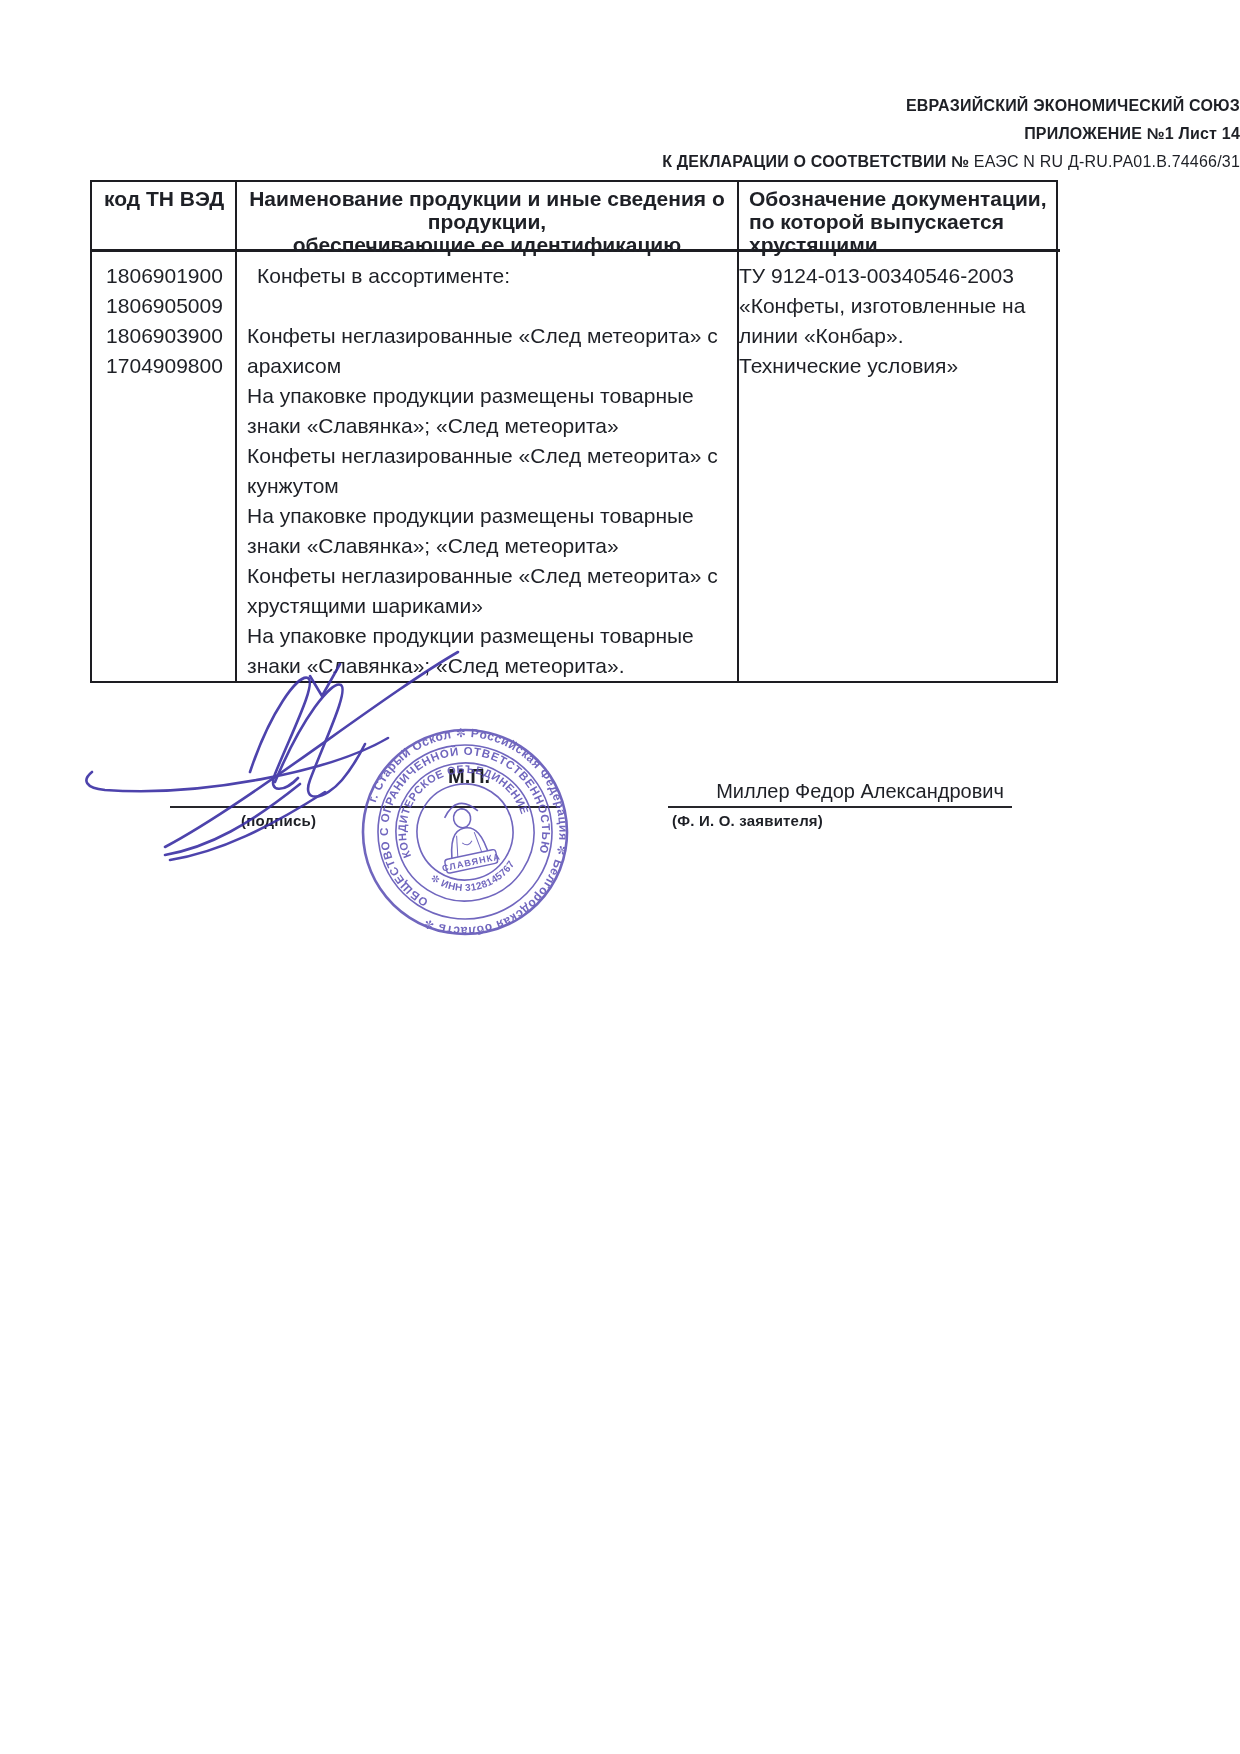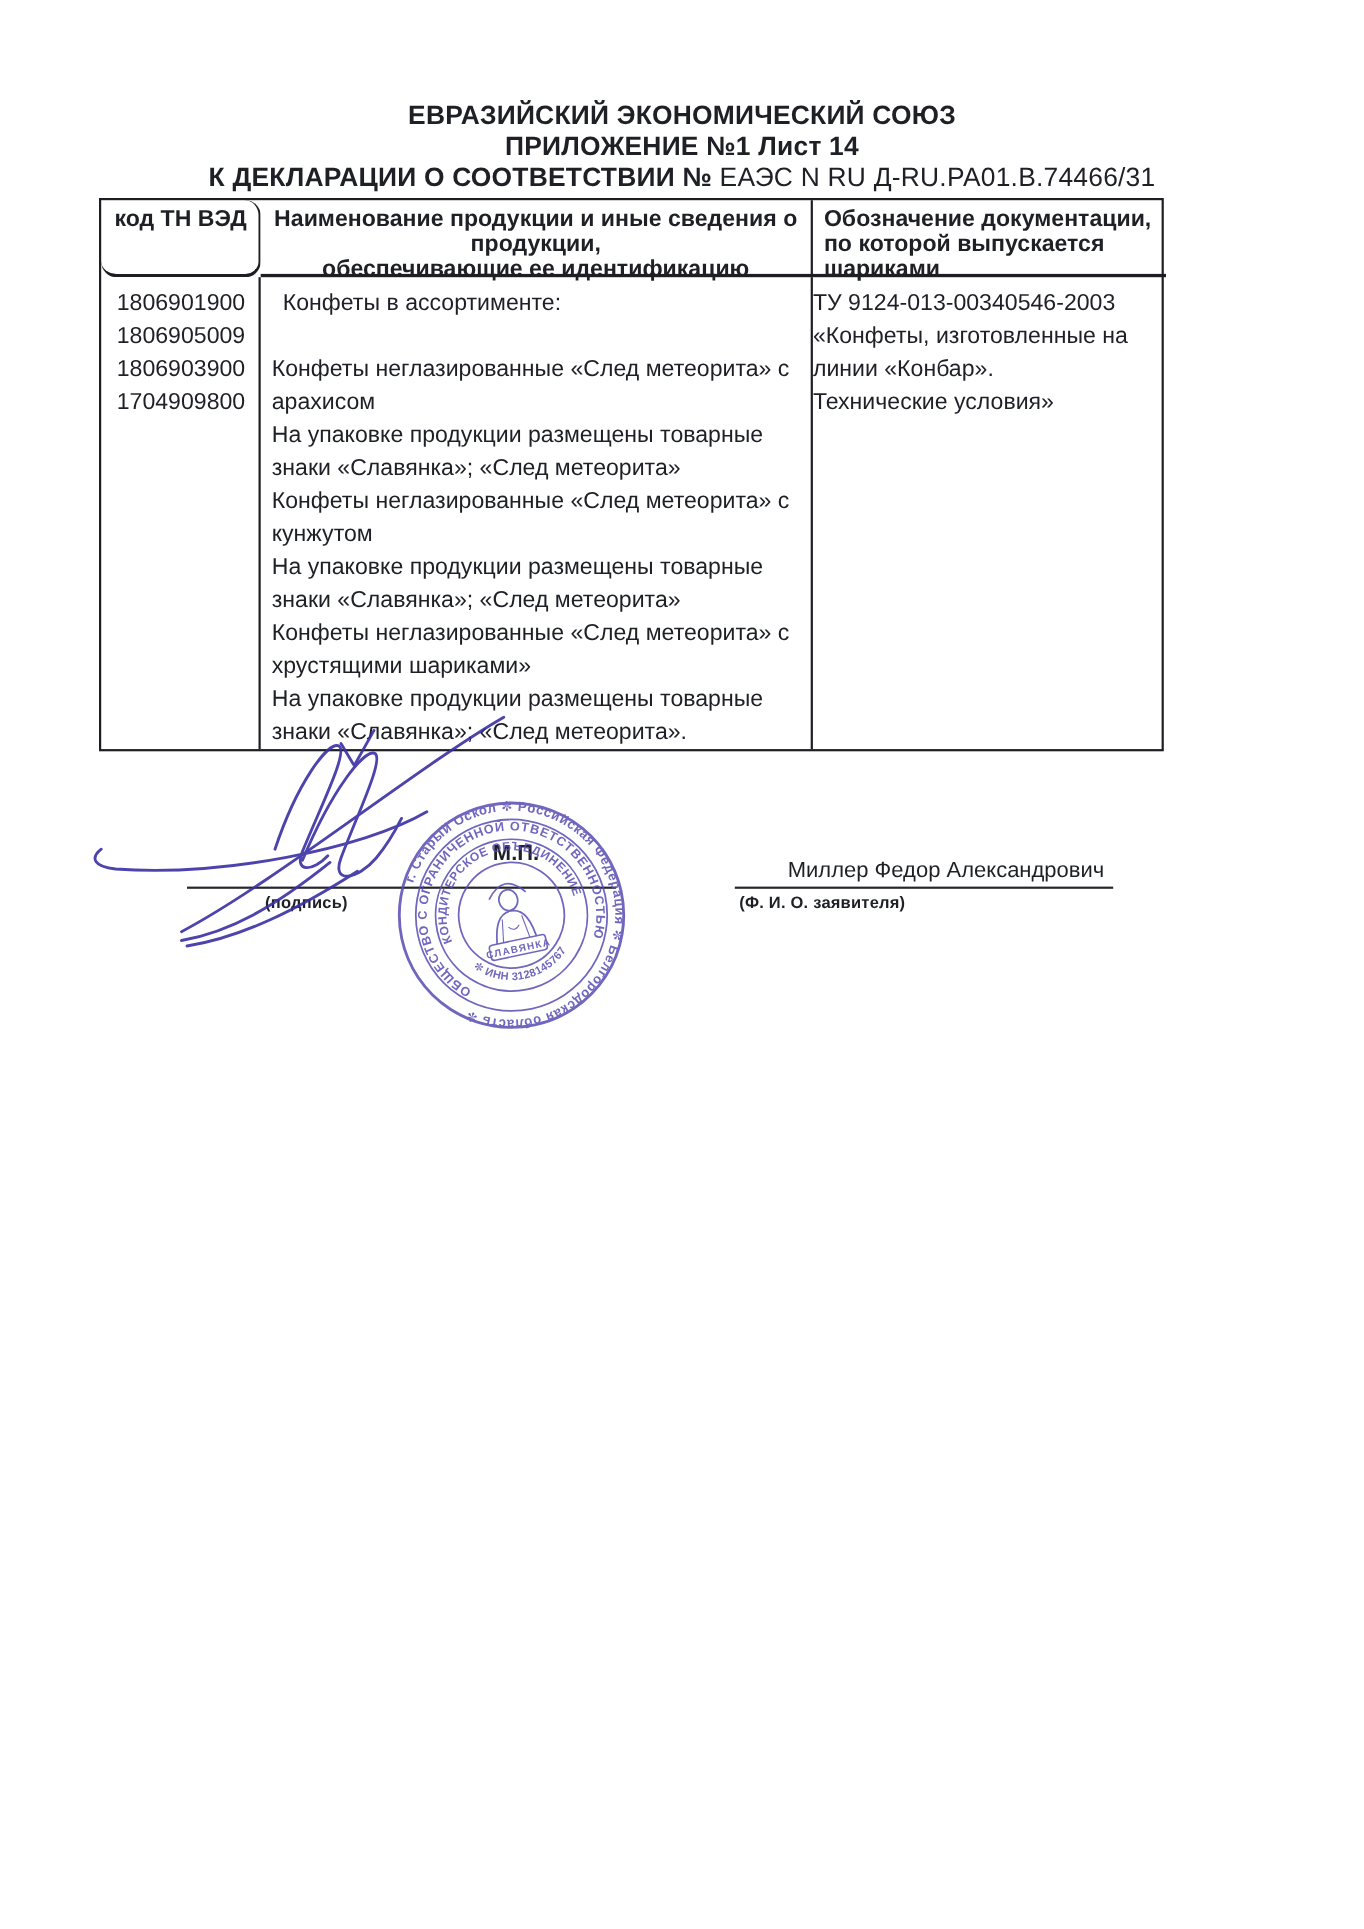--- a/index.html
+++ b/index.html
@@ -4,34 +4,34 @@
 <style>
   * { margin:0; padding:0; box-sizing:border-box; }
   html,body { background:#808080; }
   .page {
     position:relative; width:1240px; height:1754px; margin:0 auto;
     background:#ffffff; overflow:hidden;
     font-family:"Liberation Sans","DejaVu Sans",sans-serif;
     color:#1e2026;
   }
   
-  .doc-header { position:absolute; top:92px; left:0; width:100%; text-align:center;
-    font-weight:bold; font-size:24px; line-height:28px; letter-spacing:.2px; }
+  .doc-header { position:absolute; top:92px; left:0; width:100%; text-align:right;
+    font-weight:bold; font-size:16px; line-height:28px; letter-spacing:.2px; }
   .doc-header .num { font-weight:normal; }
   
   .product-table {
     position:absolute; left:90px; top:180px; width:968px;
     border:2.5px solid #1d1d22;
     display:grid; grid-template-columns:145px 502px 321px;
   }
   .cell { border-right:2px solid #1d1d22; font-size:21px; }
   .cell.last { border-right:none; }
   .cell.head { border-bottom:3px solid #1d1d22; font-weight:bold; line-height:23px;
     height:70px; padding-top:5px; }
-  .head-code { padding:40px 6px 0 12px;border-radius:14px; }
+  .head-code { padding:40px 6px 0 12px; }
   .head-name { text-align:center; }
   .head-doc  { padding-left:10px; padding-right:8px; }
   .cell.bodyc { min-height:417px; line-height:30px; padding-top:9px; }
   .codes-cell { text-align:center; padding-left:2px; line-height:28px; padding-top:11px; }
   .prod-cell p { margin:0; }
   .prod-cell { padding-left:10px; padding-right:12px; }
   .prod-cell p.first { padding-left:10px; margin-bottom:30px; }
   .doc-cell { padding-right:6px; }
   
   .sig-line { position:absolute; top:806px; height:2px; background:#26262b; }
@@ -65,21 +65,21 @@
   <div class="product-table">
     <div class="cell head head-code">код ТН ВЭД</div>
     <div class="cell head head-name">
       <div>Наименование продукции и иные сведения о</div>
       <div>продукции,</div>
       <div>обеспечивающие ее идентификацию</div>
     </div>
     <div class="cell head head-doc last">
       <div>Обозначение документации,</div>
       <div>по которой выпускается</div>
-      <div>шариками</div>
+      <div>хрустящими</div>
     </div>
 
     <div class="cell bodyc codes-cell">
       <div>1806901900</div>
       <div>1806905009</div>
       <div>1806903900</div>
       <div>1704909800</div>
     </div>
     <div class="cell bodyc prod-cell">
       <p class="first">Конфеты в ассортименте:</p>

